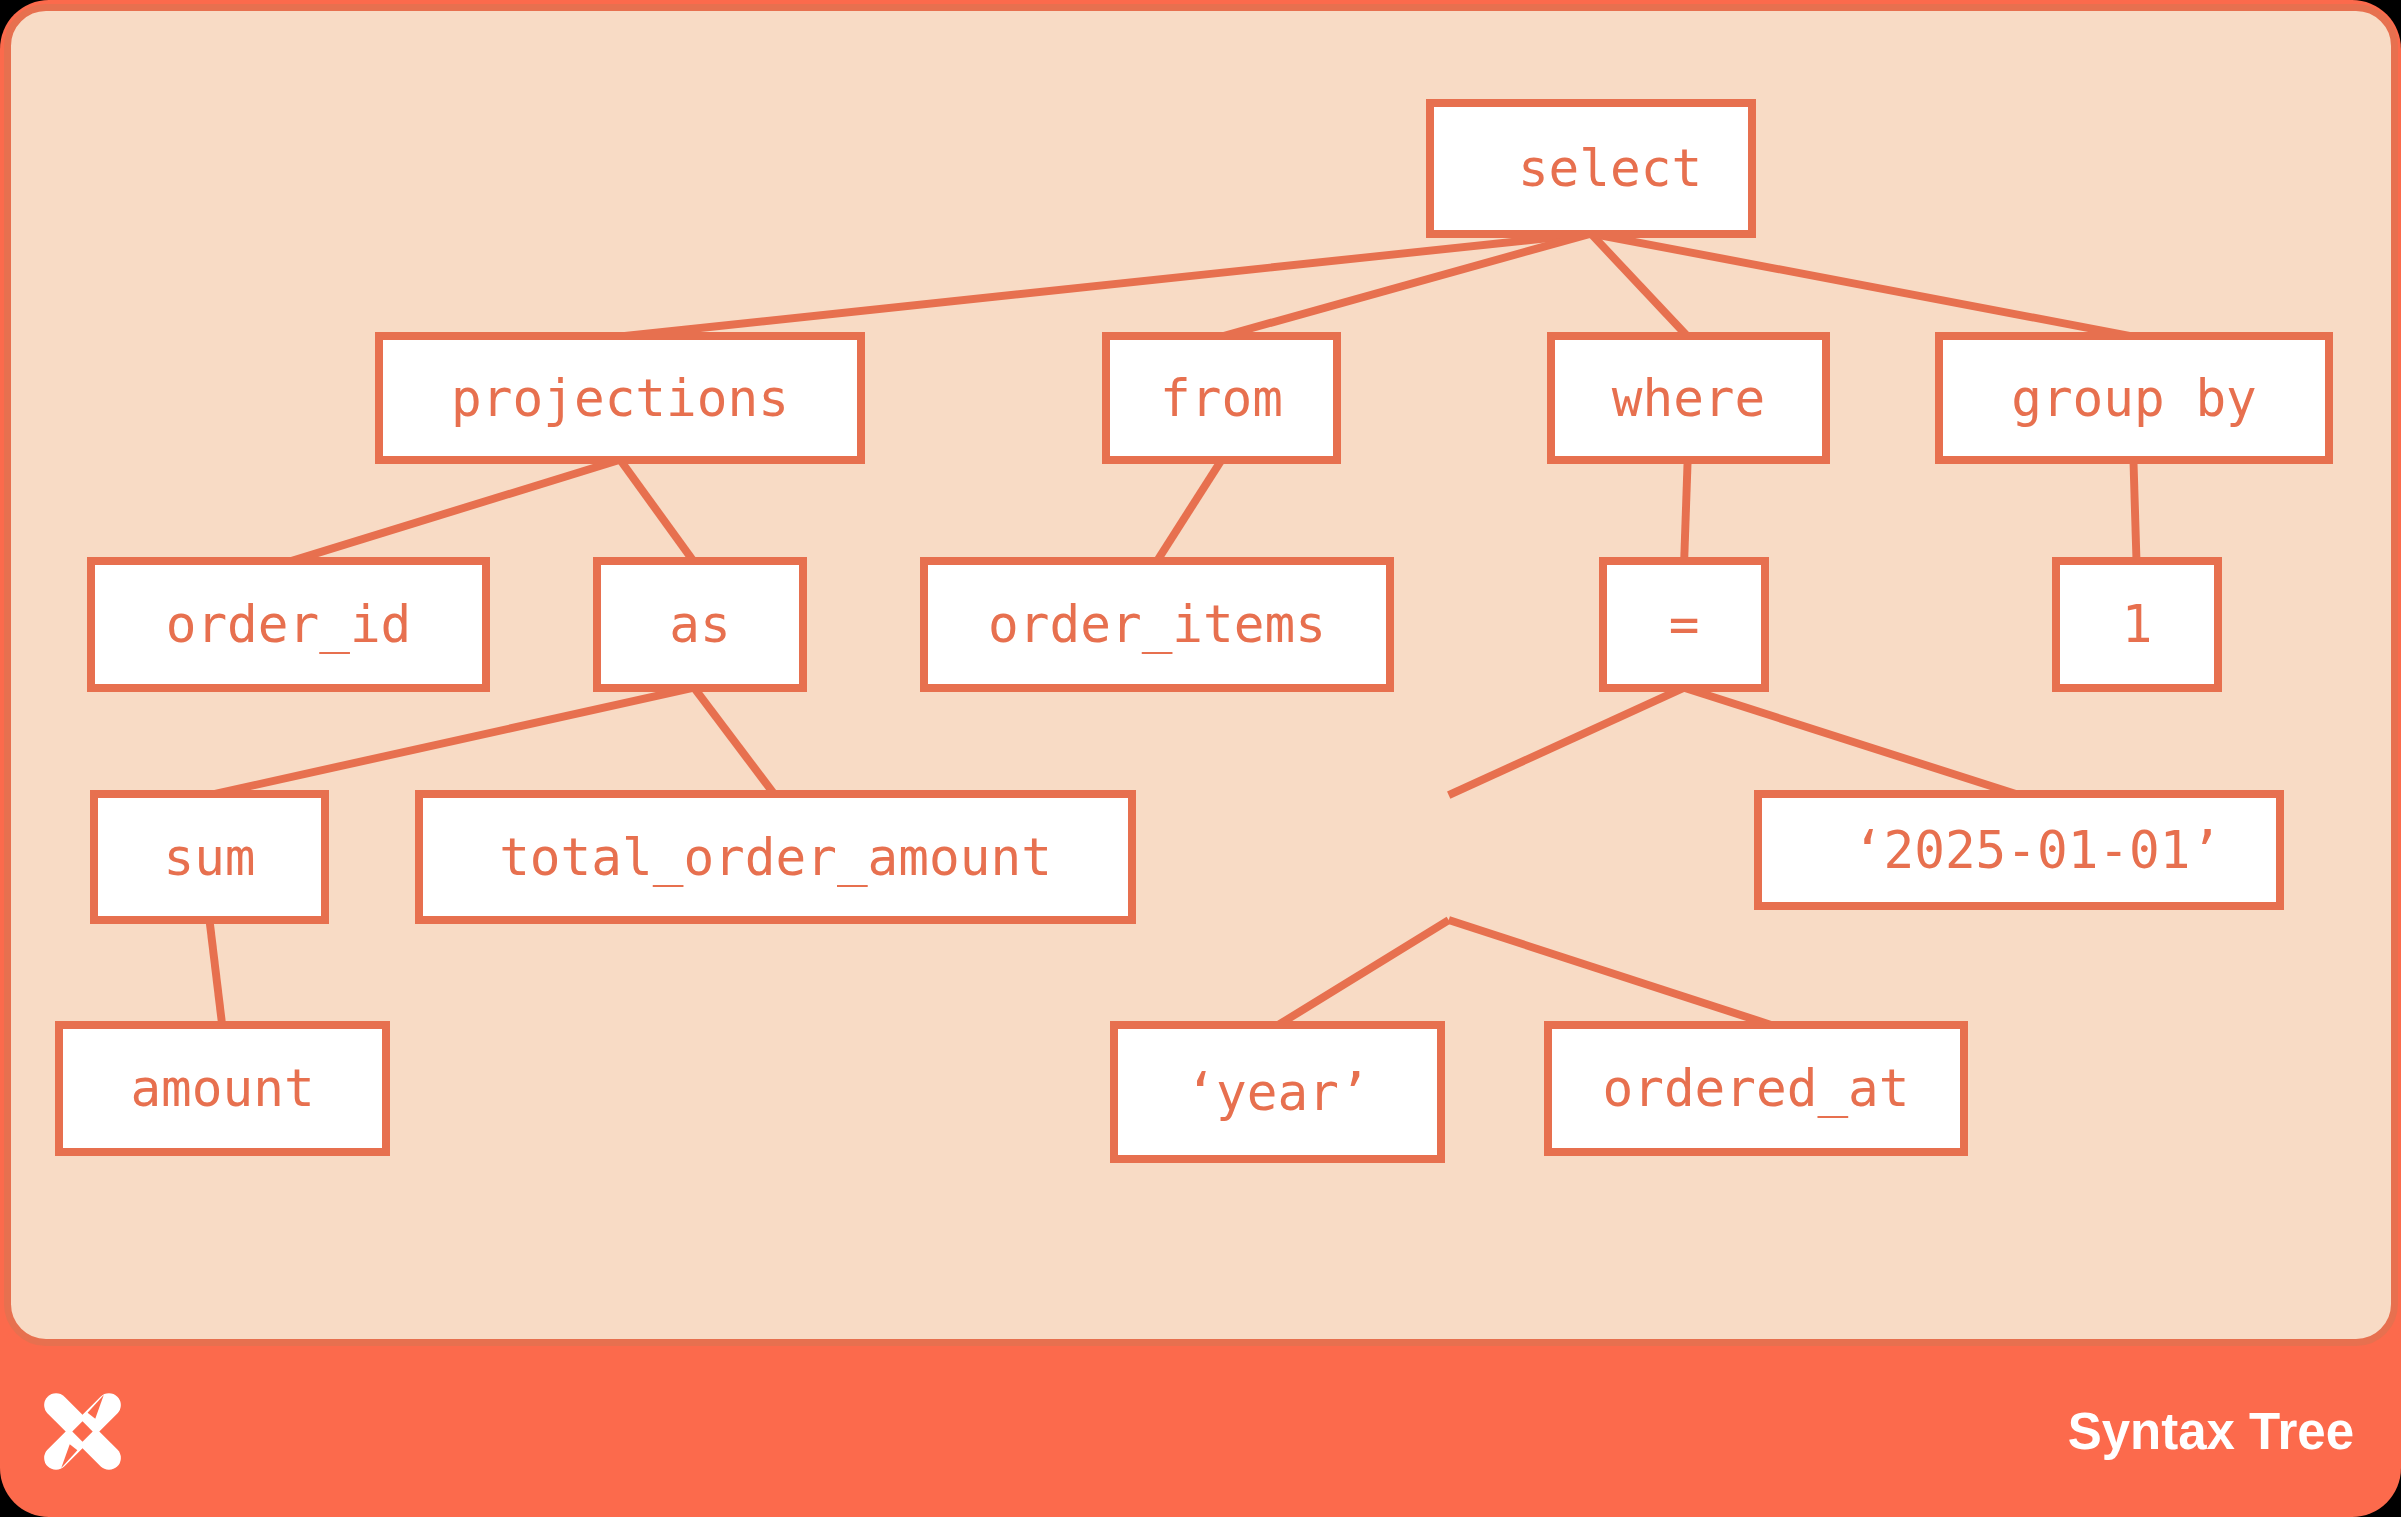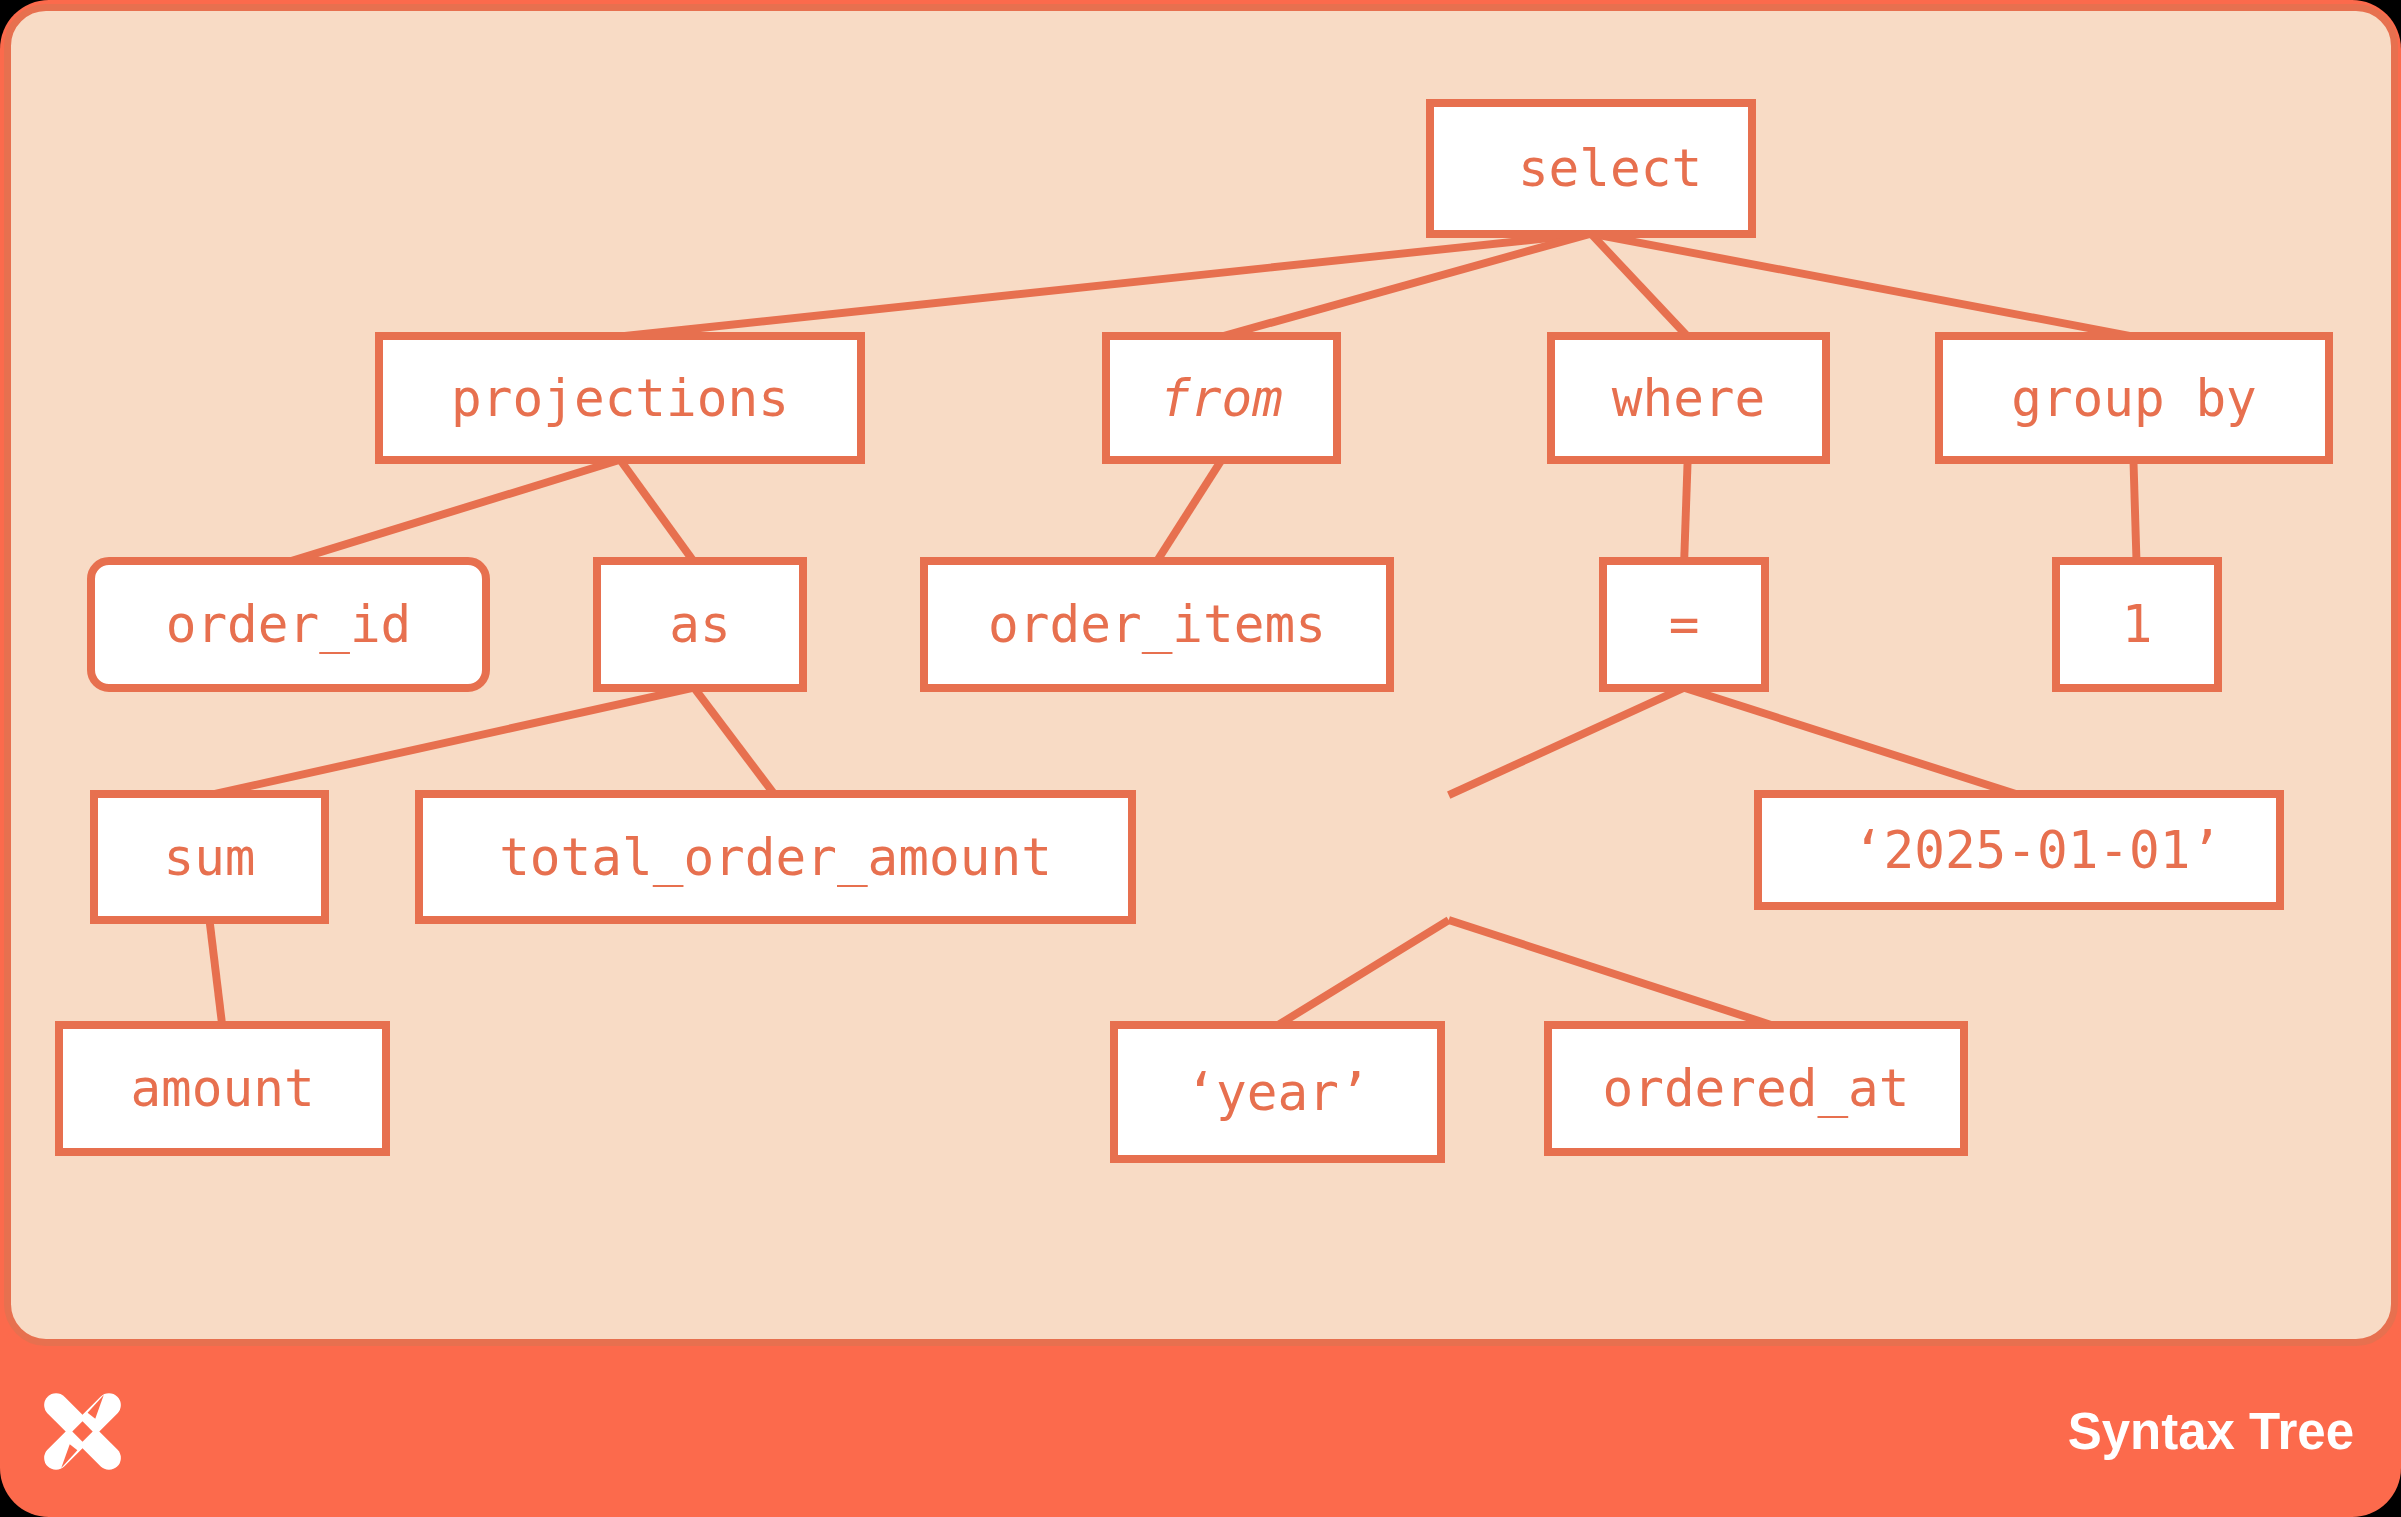--- a/index.html
+++ b/index.html
@@ -100,24 +100,24 @@
       <line x1="1913.5" y1="781" x2="1646" y2="903"></line>
       <line x1="1913.5" y1="781" x2="2294" y2="903"></line>
       <line x1="238" y1="1045" x2="252.5" y2="1165"></line>
       <line x1="1646" y1="1045" x2="1451" y2="1165"></line>
       <line x1="1646" y1="1045" x2="2015" y2="1165"></line>
     </svg>
 
   <div class="nodes">
       <div class="node" style="left: 1426px; top: 99px; width: 330px; height: 139px; padding-left: 38px;">select</div>
       <div class="node" style="left: 375px; top: 332px; width: 490px; height: 132px;">projections</div>
-      <div class="node" style="left: 1102px; top: 332px; width: 239px; height: 132px; font-style: italic;">from</div>
+      <div class="node" style="left: 1102px; top: 332px; width: 239px; height: 132px;">from</div>
       <div class="node" style="left: 1547px; top: 332px; width: 283px; height: 132px;">where</div>
       <div class="node" style="left: 1935px; top: 332px; width: 398px; height: 132px;">group by</div>
-      <div class="node" style="left: 87px; top: 557px; width: 403px; height: 135px; border-radius: 22px;">order_id</div>
+      <div class="node" style="left: 87px; top: 557px; width: 403px; height: 135px;">order_id</div>
       <div class="node" style="left: 593px; top: 557px; width: 214px; height: 135px;">as</div>
       <div class="node" style="left: 920px; top: 557px; width: 474px; height: 135px;">order_items</div>
       <div class="node" style="left: 1599px; top: 557px; width: 170px; height: 135px;">=</div>
       <div class="node" style="left: 2052px; top: 557px; width: 170px; height: 135px;">1</div>
       <div class="node" style="left: 90px; top: 790px; width: 239px; height: 134px;">sum</div>
       <div class="node" style="left: 415px; top: 790px; width: 721px; height: 134px;">total_order_amount</div>
       <div class="node" style="left: 1754px; top: 790px; width: 530px; height: 120px; padding-left: 36px;">‘2025-01-01’</div>
       <div class="node" style="left: 55px; top: 1021px; width: 335px; height: 135px;">amount</div>
       <div class="node" style="left: 1110px; top: 1021px; width: 335px; height: 142px;">‘year’</div>
       <div class="node" style="left: 1544px; top: 1021px; width: 424px; height: 135px;">ordered_at</div>

